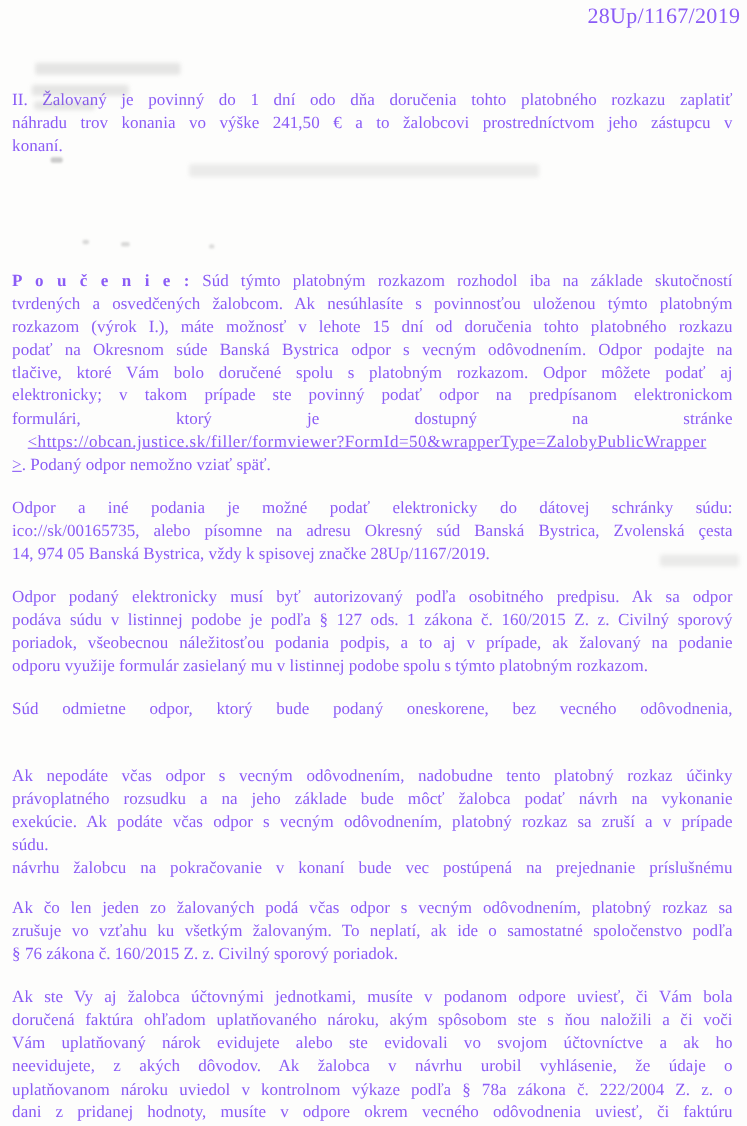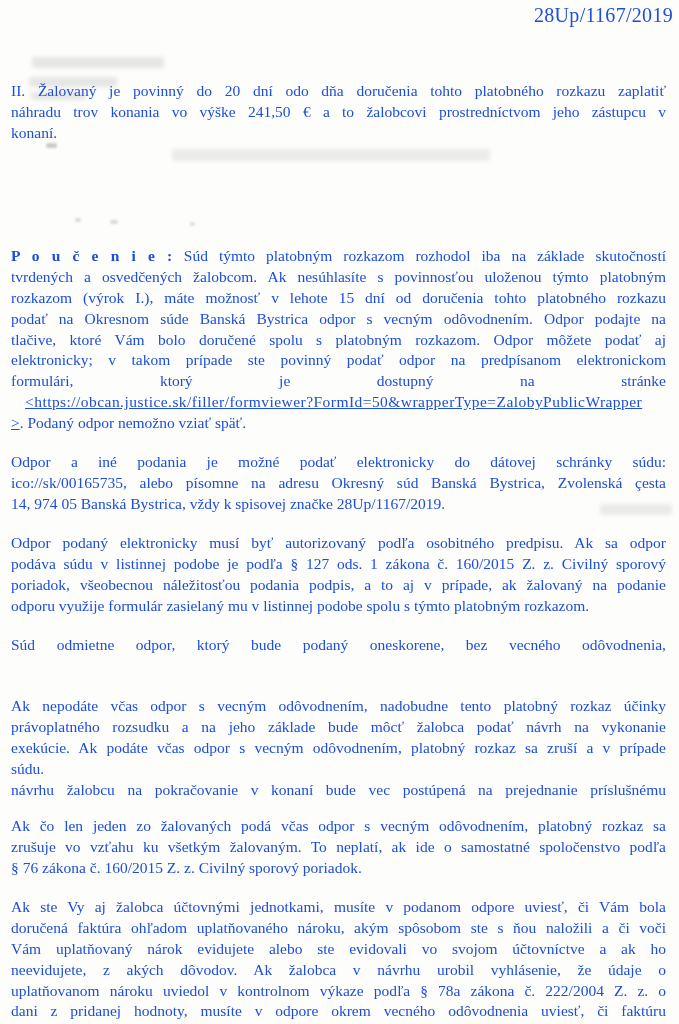--- a/index.html
+++ b/index.html
@@ -3,21 +3,21 @@
 <meta charset="utf-8">
 <style>
   html, body { margin: 0; padding: 0; background: #ffffff; }
   .page {
     position: relative;
     width: 679px;
     height: 1024px;
     background: #fdfdfc;
     overflow: hidden;
     font-family: "Liberation Serif", serif;
-    color: #1d4ed8;
+    color: #8b5cf6;
   }
   .case-number {
     position: absolute;
     top: 4px;
     right: 6px;
     font-size: 20px;
     letter-spacing: 0.3px;
   }
   .para {
     position: absolute;
@@ -64,21 +64,21 @@
   .s4 { left: 190px; top: 222px; width: 5px;   height: 4px; background: rgba(90,90,90,0.2);  filter: blur(1px); }
 </style>
 </head>
 <body>
 
 <div class="page">
 
   <div class="case-number">28Up/1167/2019</div>
 
   <div class="para p-verdict">
-      <div class="line fill"><span>II. Žalovaný je povinný do 20 dní odo dňa doručenia tohto platobného rozkazu zaplatiť</span></div>
+      <div class="line fill"><span>II. Žalovaný je povinný do 1 dní odo dňa doručenia tohto platobného rozkazu zaplatiť</span></div>
       <div class="line fill"><span>náhradu trov konania vo výške 241,50 € a to žalobcovi prostredníctvom jeho zástupcu v</span></div>
       <div class="line"><span>konaní.</span></div>
     </div>
   <div class="para p-poucenie">
       <div class="line fill"><span class="bold-lead">P o u č e n i e  :</span><span> Súd týmto platobným rozkazom rozhodol iba na základe skutočností</span></div>
       <div class="line fill"><span>tvrdených a osvedčených žalobcom. Ak nesúhlasíte s povinnosťou uloženou týmto platobným</span></div>
       <div class="line fill"><span>rozkazom (výrok I.), máte možnosť v lehote 15 dní od doručenia tohto platobného rozkazu</span></div>
       <div class="line fill"><span>podať na Okresnom súde Banská Bystrica odpor s vecným odôvodnením. Odpor podajte na</span></div>
       <div class="line fill"><span>tlačive, ktoré Vám bolo doručené spolu s platobným rozkazom. Odpor môžete podať aj</span></div>
       <div class="line fill"><span>elektronicky; v takom prípade ste povinný podať odpor na predpísanom elektronickom</span></div>

